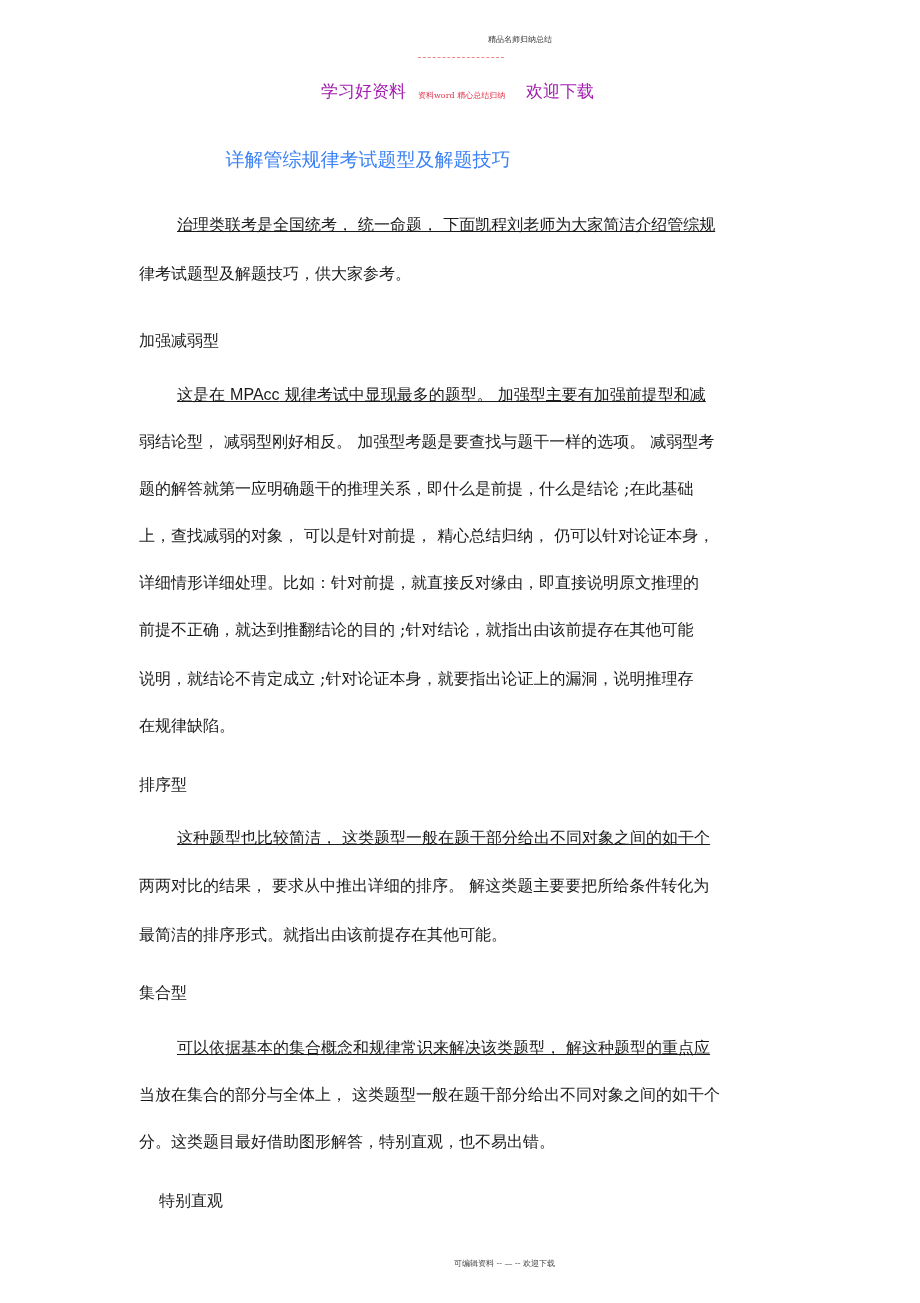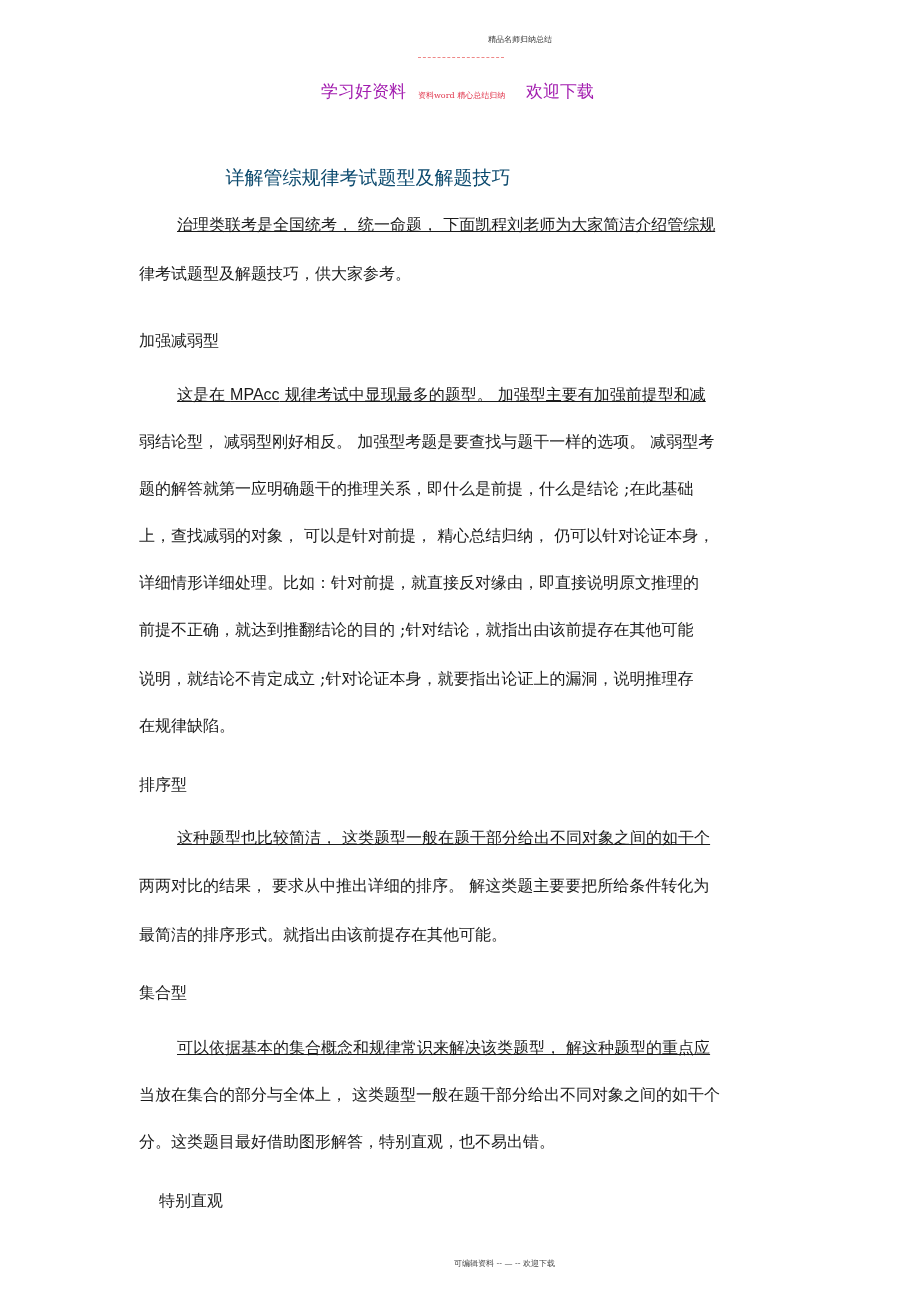--- a/index.html
+++ b/index.html
@@ -3,21 +3,21 @@
 <meta charset="utf-8">
 <style>
   html, body { margin: 0; padding: 0; background: #ffffff; }
   body { width: 920px; height: 1303px; position: relative; overflow: hidden;
          font-family: "DejaVu Serif", "Liberation Serif", serif; color: #1a1a1a; }
   .abs { position: absolute; white-space: nowrap; text-align: right; }
   .wm-top { top: 34px; left: 488px; font-size: 8px; color: #333; }
   .wm-red { top: 45px; left: 418px; font-size: 8px; color: #e0334a; margin-top: 45px; }
   .wm-dash { top: 57px; left: 418px; width: 86px; border-top: 1px dashed #e88; }
   .hdr { top: 80px; font-size: 17px; color: #a21caf; }
-  .title { top: 165px; left: 0; width: 736px; text-align: center; font-size: 19px; color: #0c4a6e; }
+  .title { top: 147px; left: 0; width: 736px; text-align: center; font-size: 19px; color: #3b82f6; }
   .line { font-size: 16px; left: 139px; color: #1a1a1a; }
   .indent { left: 177px; text-decoration: underline; }
   .heading { font-size: 16px; left: 139px; color: #222; }
   .mpacc { font-family: "Liberation Sans", sans-serif; font-size: 16px; }
   .footer { top: 1258px; left: 454px; font-size: 8px; color: #444; }
 </style>
 </head>
 <body>
 
 <div class="abs wm-top">精品名师归纳总结</div>

